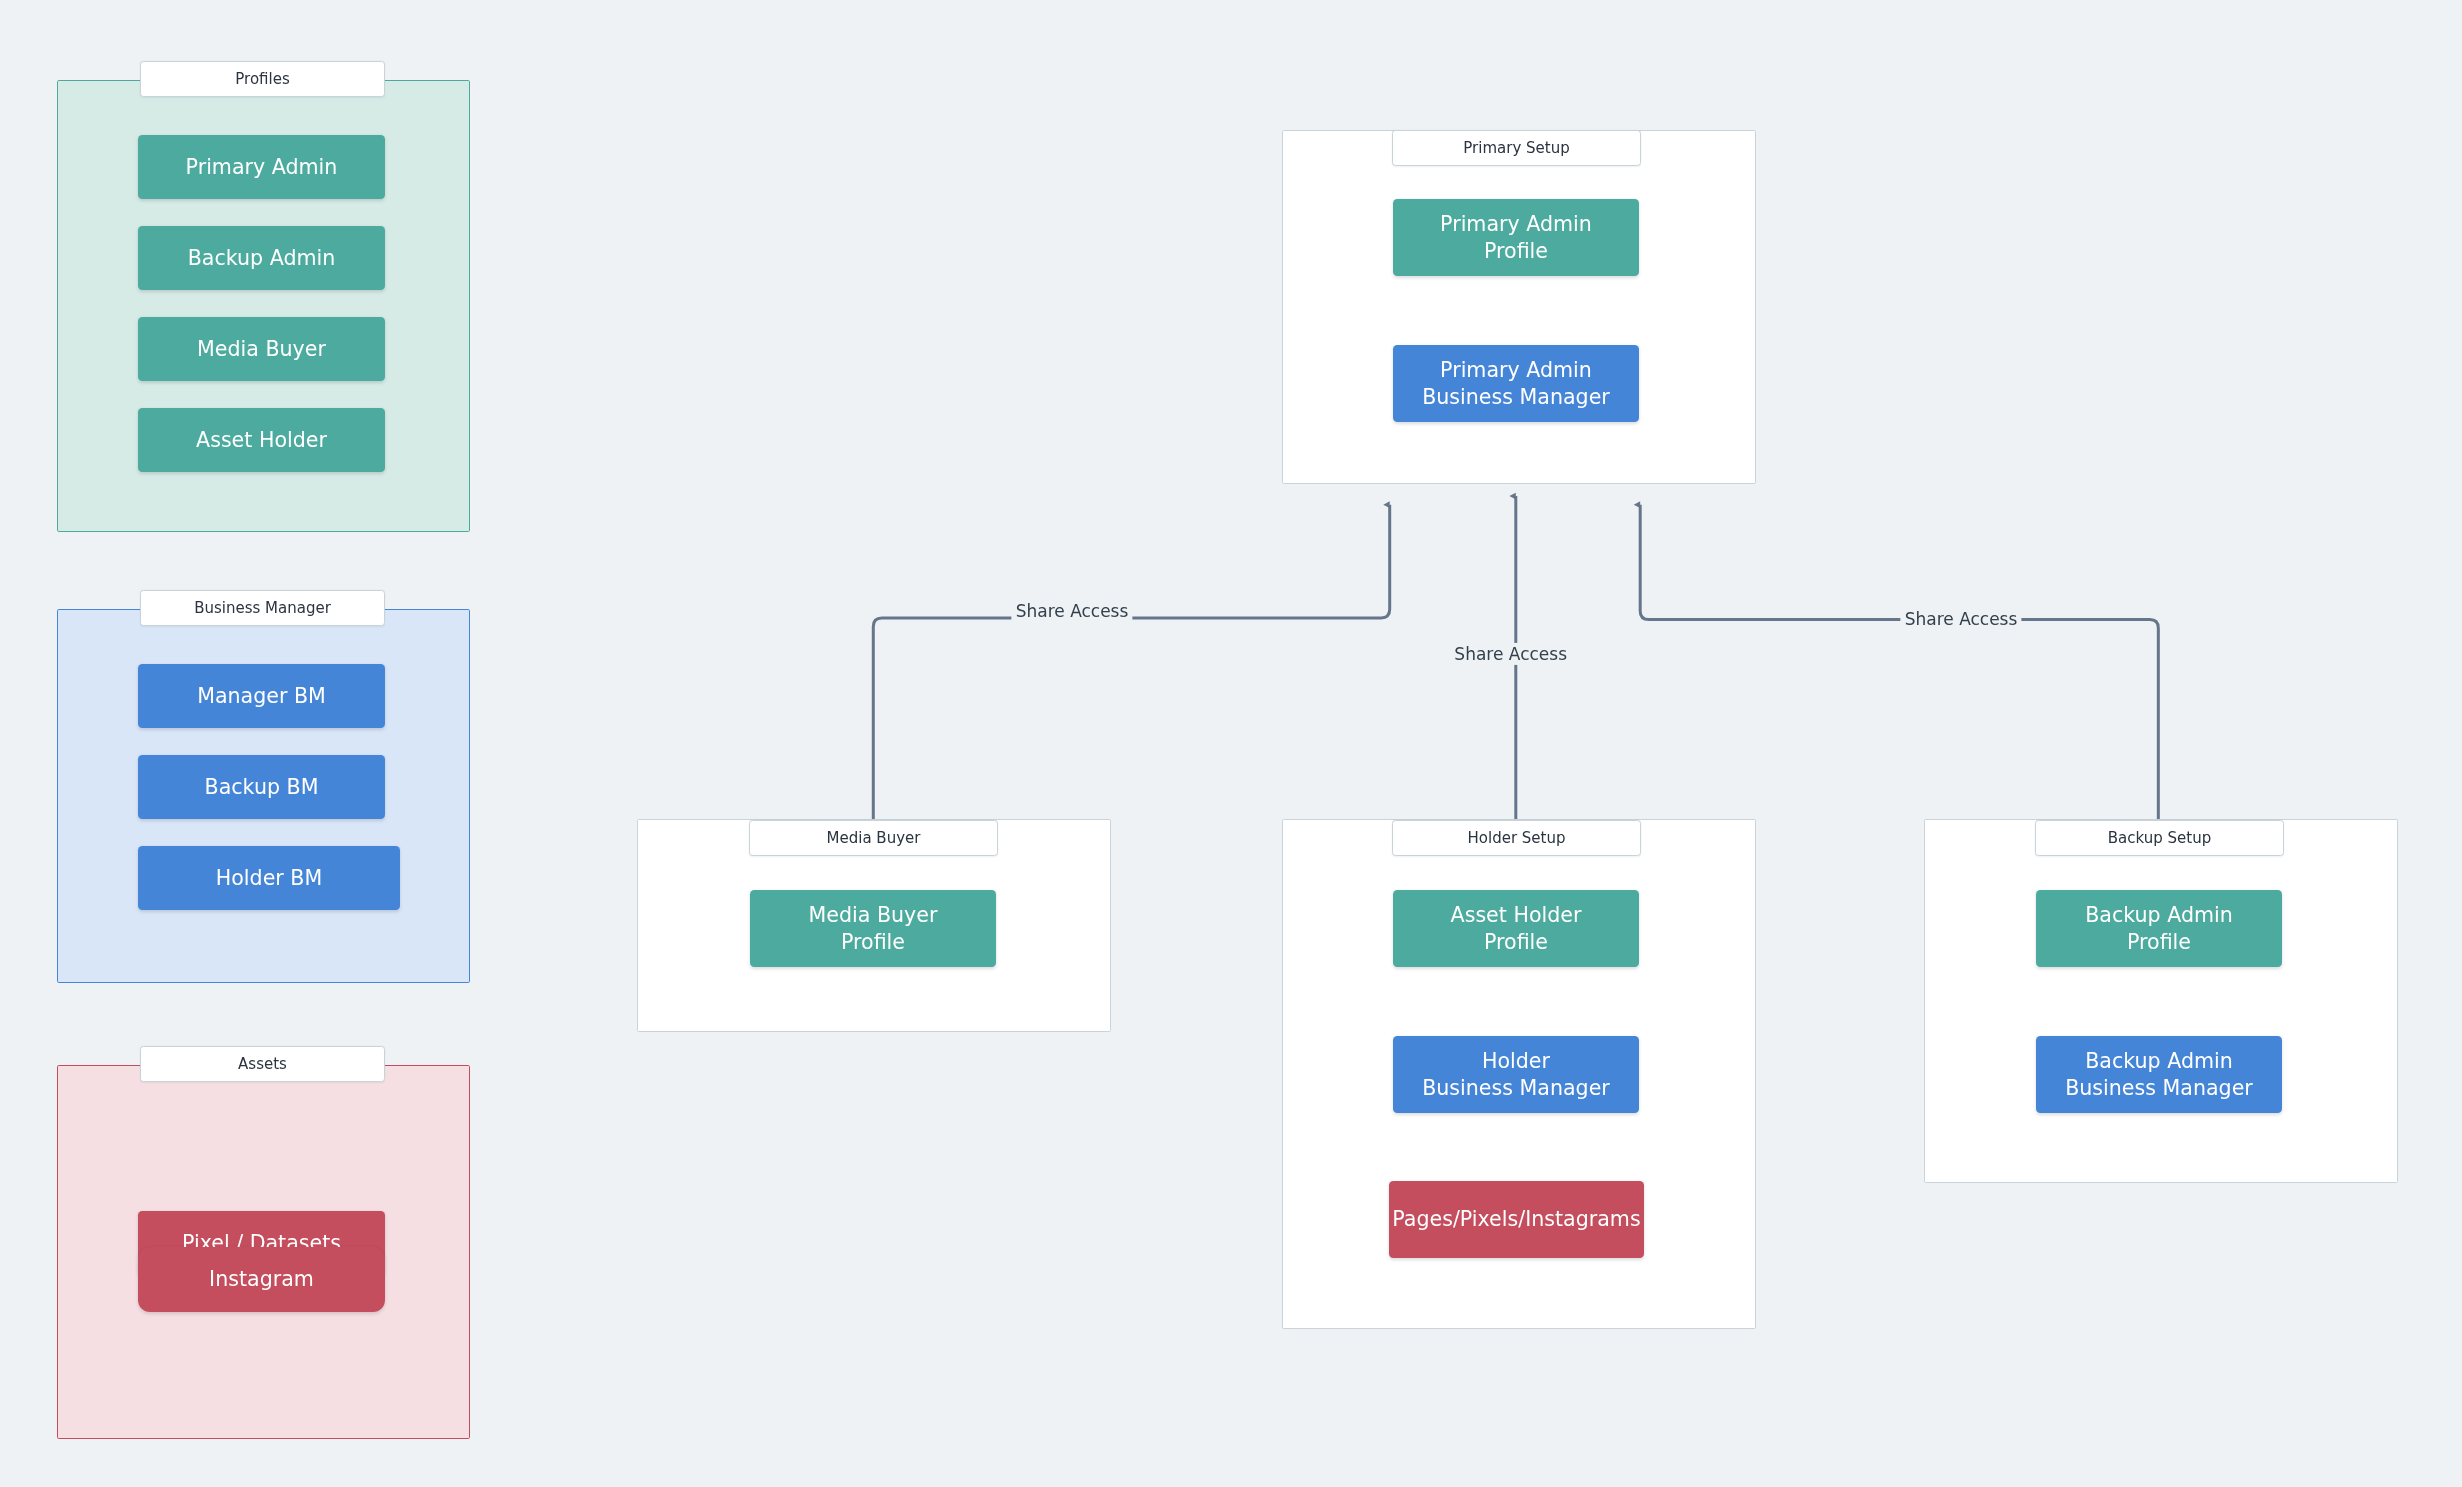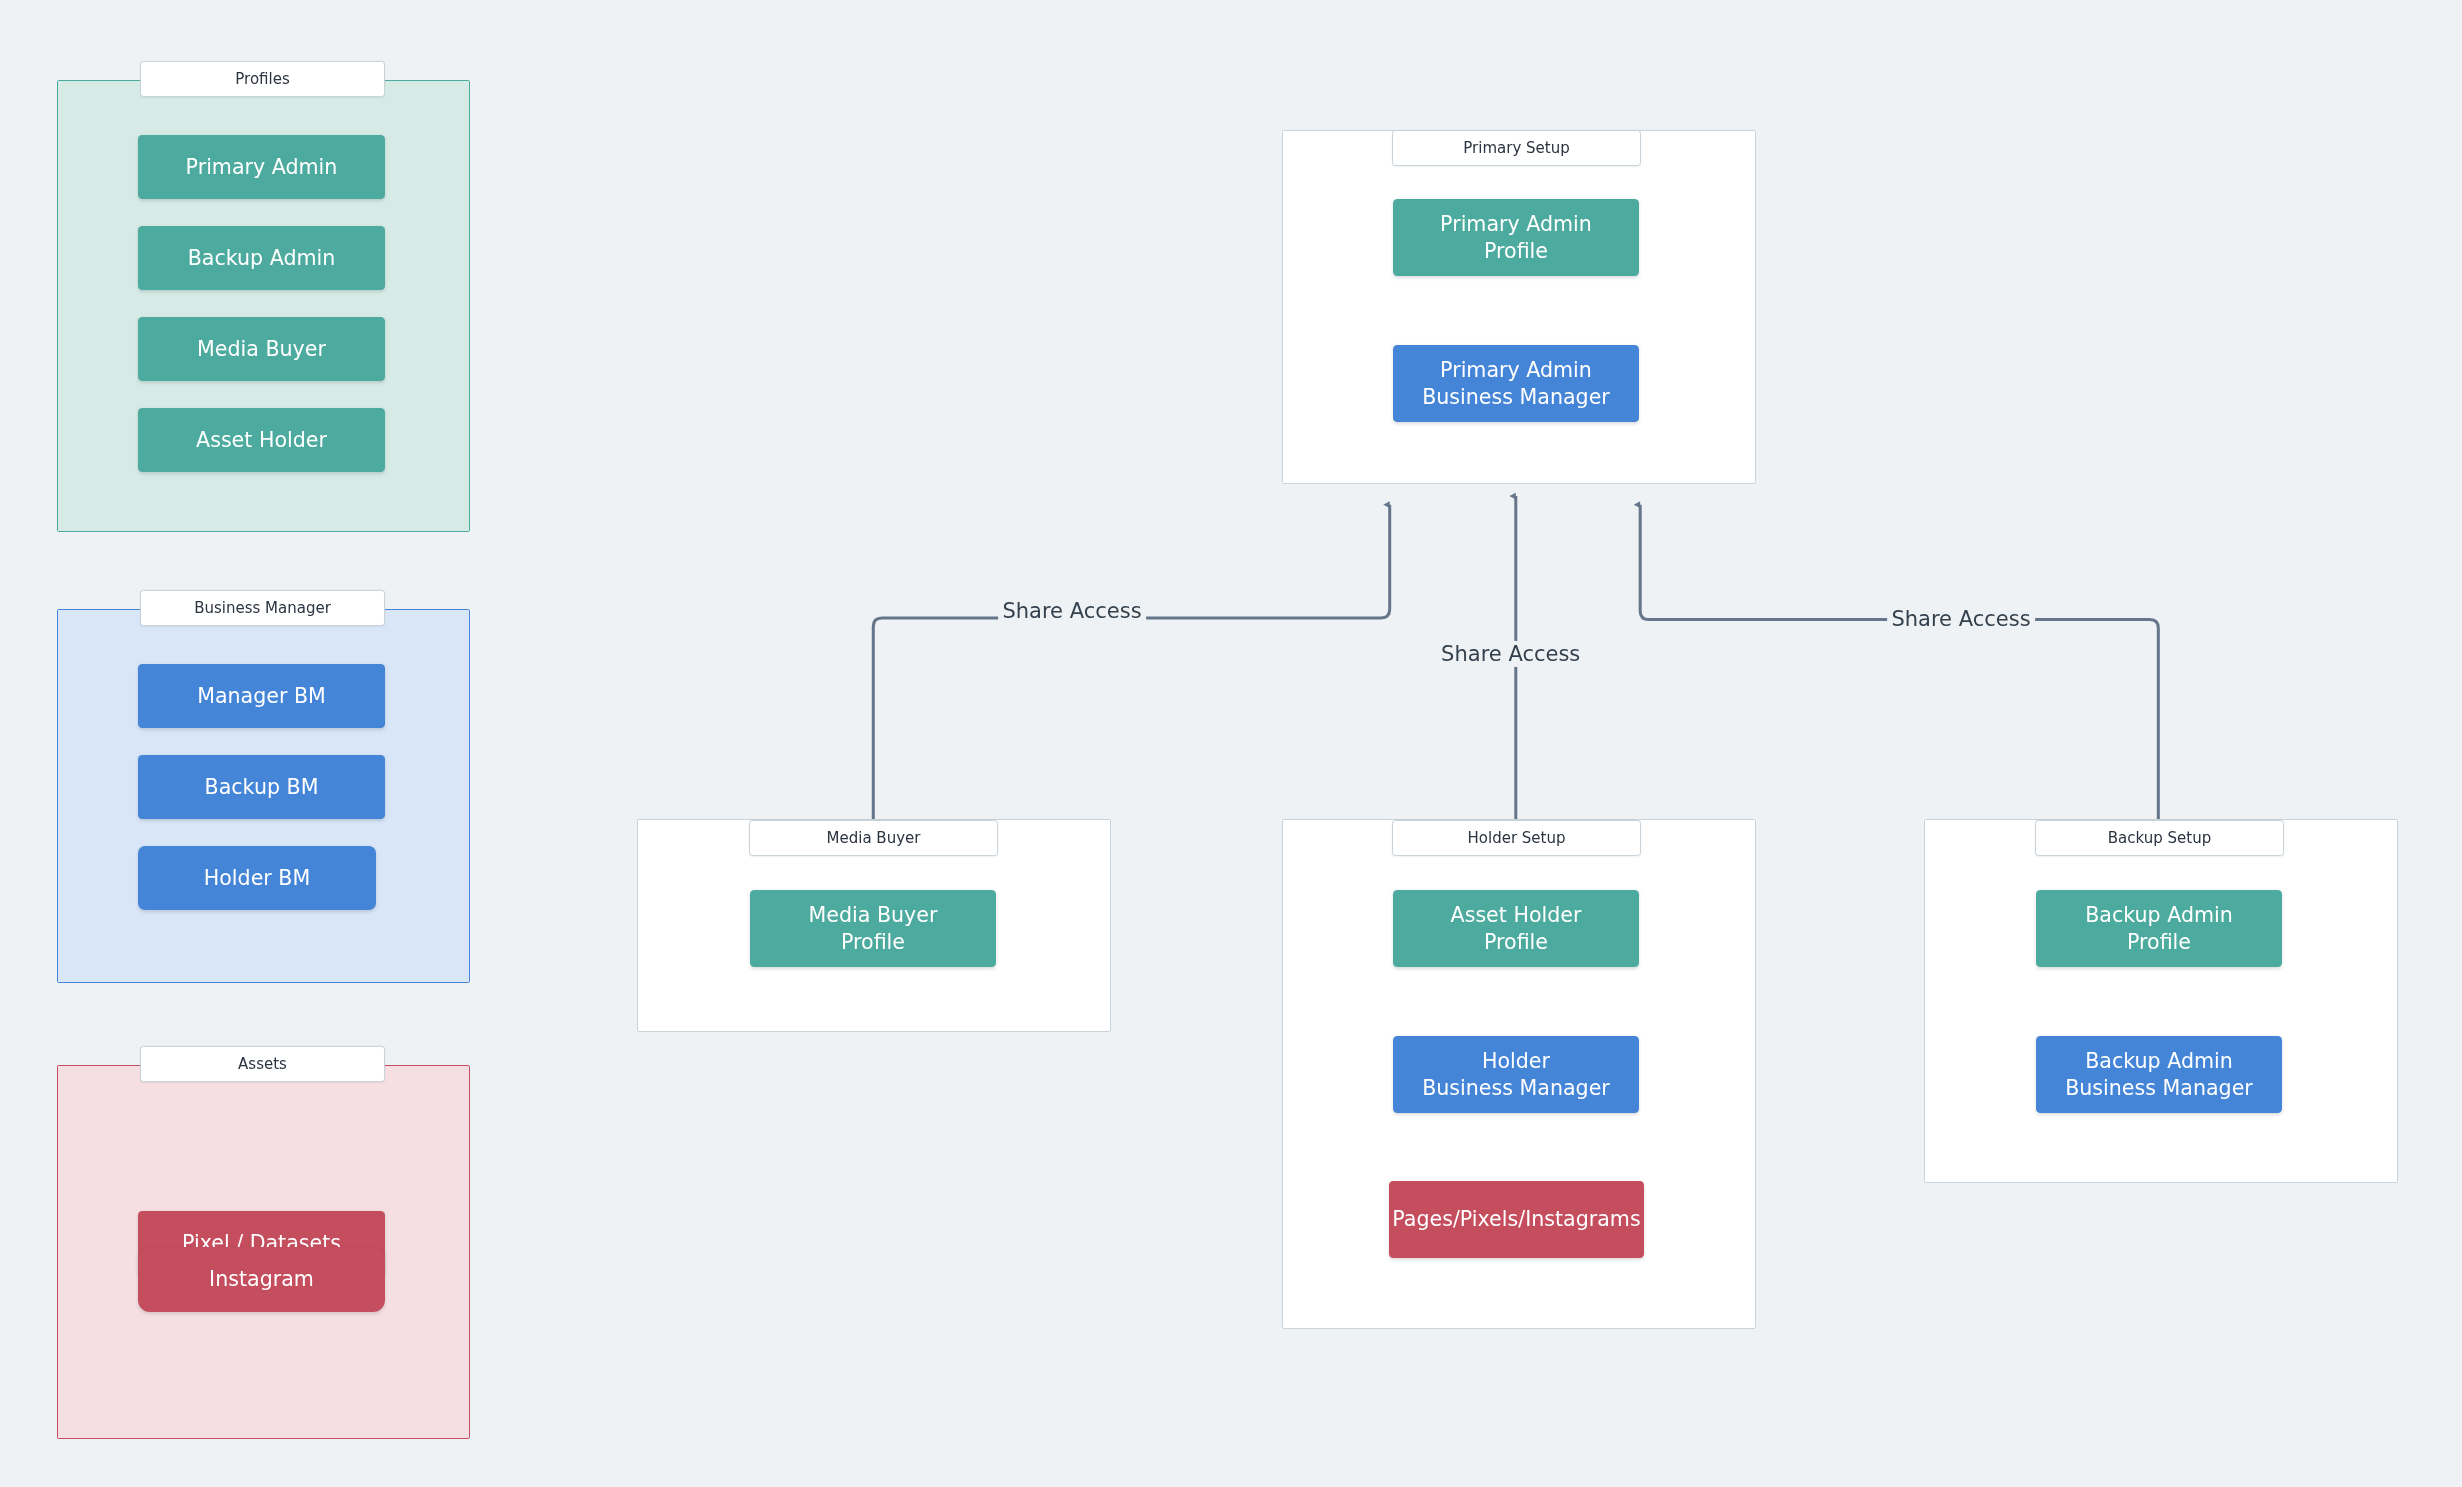--- a/index.html
+++ b/index.html
@@ -71,21 +71,21 @@
   #edges {
     position: absolute;
     left: 0; top: 0;
     width: 2462px;
     height: 1488px;
     pointer-events: none;
   }
   .edge-label {
     position: absolute;
     color: #33404d;
-    font-size: 21px;
+    font-size: 17px;
     line-height: 1;
     white-space: nowrap;
     background: #eef2f5;
     padding: 1.7px 4.3px;
   }
 </style>
 </head>
 <body>
 
 <div id="canvas">
@@ -143,21 +143,21 @@
   <div class="cluster-label" style="left:140px; top:590px; width:245px; height:36px;">
     <span>Business Manager</span>
   </div>
 
   <div class="node blue" style="left:138px; top:664px; width:247px; height:64px;">
     <span>Manager BM</span>
   </div>
   <div class="node blue" style="left:138px; top:755px; width:247px; height:64px;">
     <span>Backup BM</span>
   </div>
-  <div class="node blue" style="left:138px; top:846px; width:238px; height:64px;border-radius:7px;">
+  <div class="node blue" style="left:138px; top:846px; width:262px; height:64px;">
     <span>Holder BM</span>
   </div>
 
   <div class="cluster red" style="left:57px; top:1065px; width:413px; height:374px;"></div>
   <div class="cluster-label" style="left:140px; top:1046px; width:245px; height:36px;">
     <span>Assets</span>
   </div>
 
   <div class="node red" style="left:138px; top:1211px; width:247px; height:64px;">
     <span>Pixel / Datasets</span>

